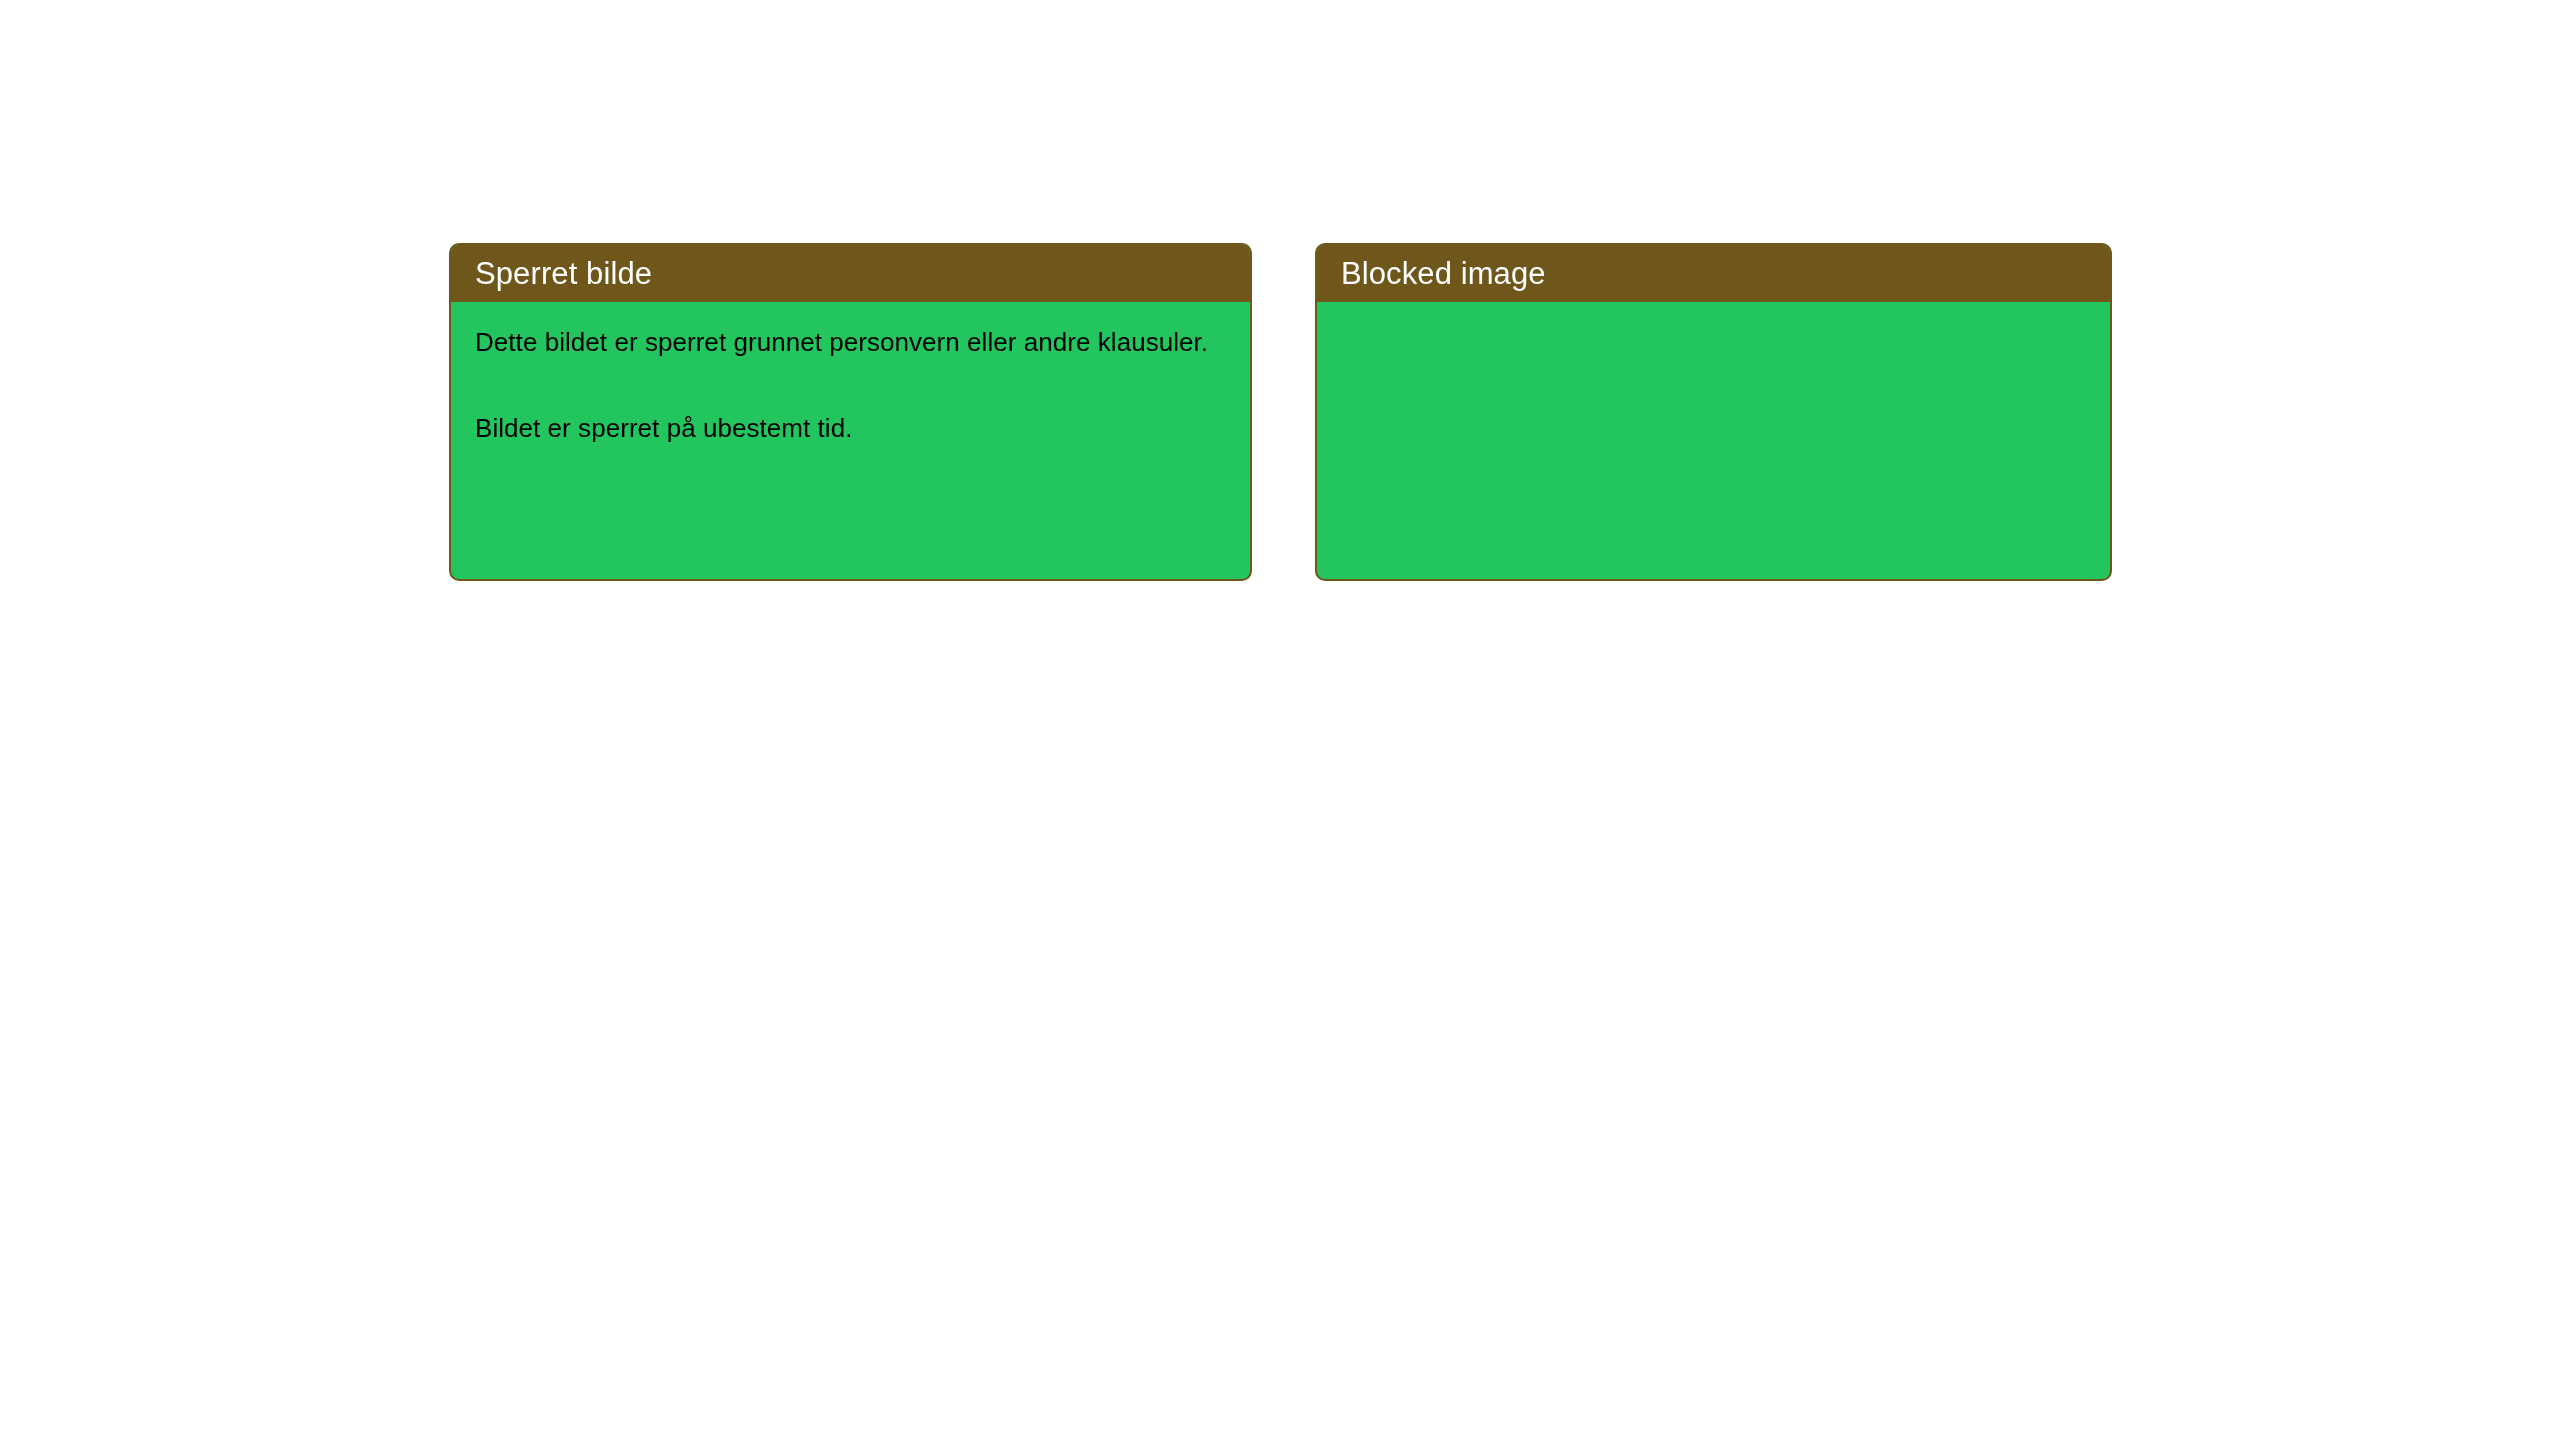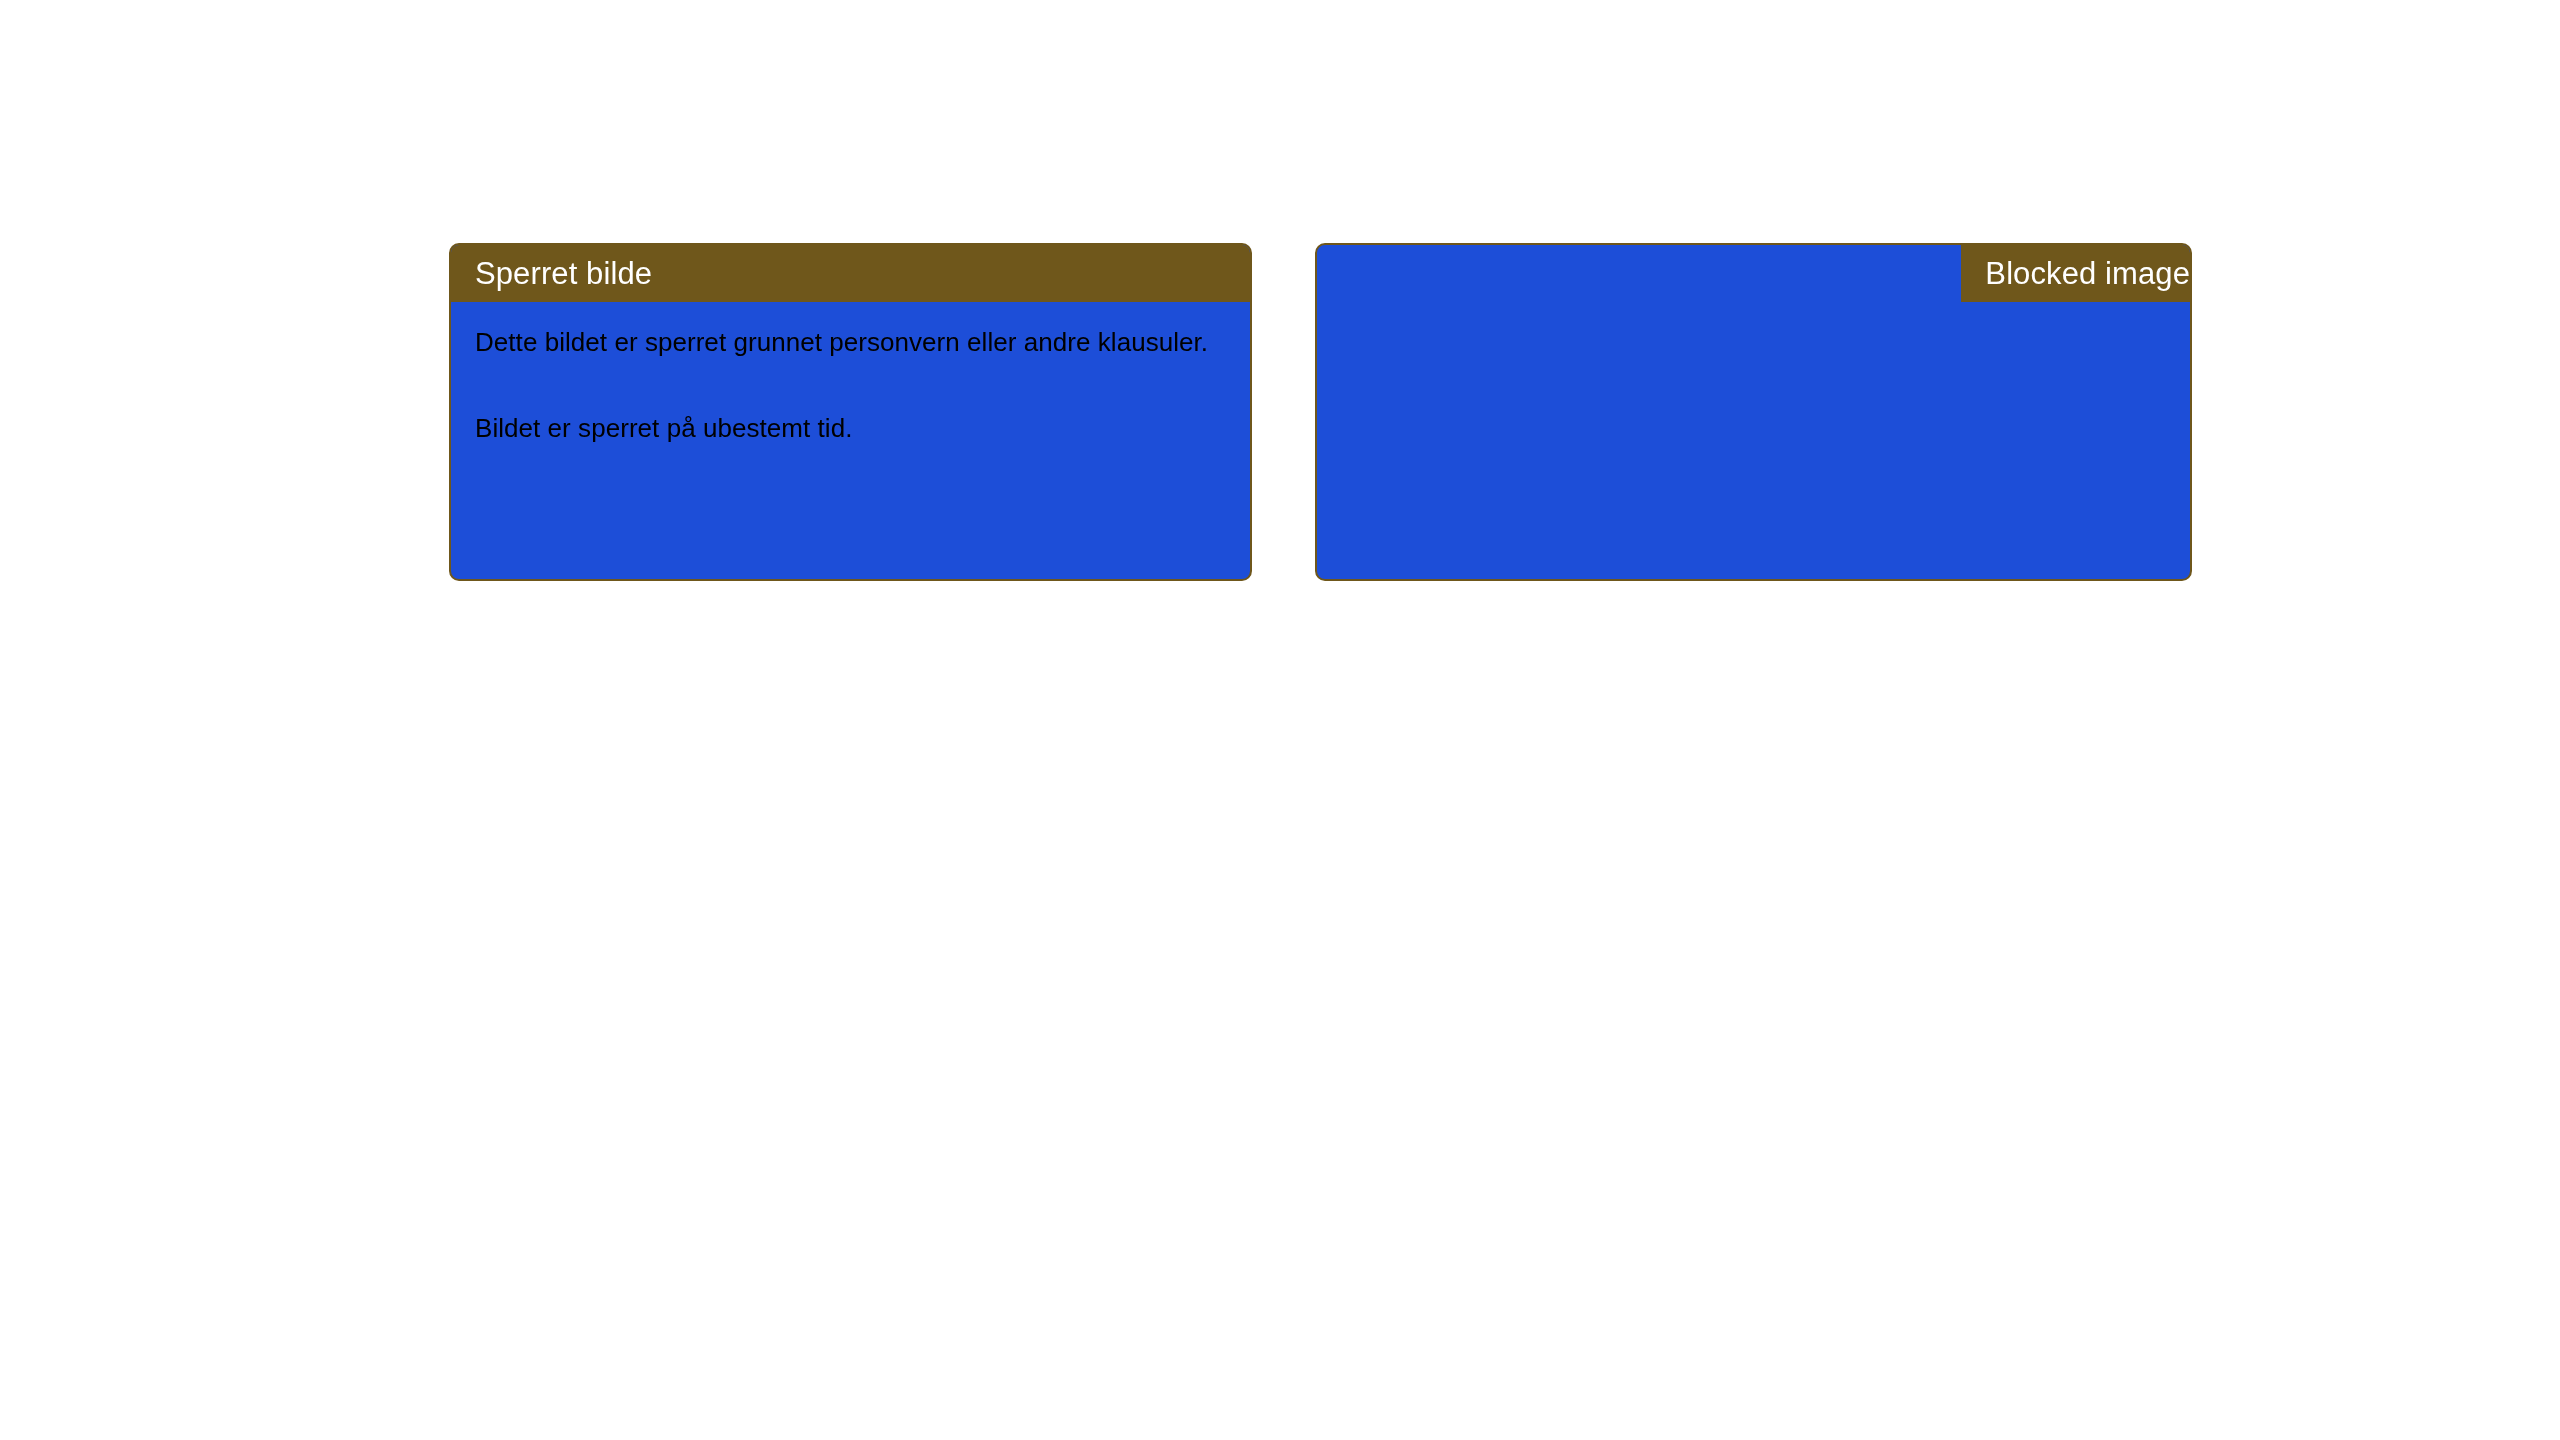--- a/index.html
+++ b/index.html
@@ -19,38 +19,37 @@
     position: absolute;
     left: 449px;
     top: 243px;
     display: flex;
     flex-direction: row;
     align-items: flex-start;
     gap: 63px;
   }
 
   .notice-card {
-    background: #1d4ed8;
+    background: #22c55e;
     border: 2px solid #6f571b;
     border-radius: 10px;
     box-sizing: border-box;
     display: flex;
     flex-direction: column;
     overflow: hidden;
   }
 
   .card-no {
     width: 803px;
     height: 338px;
   }
 
   .card-en {
-    width: 877px;
+    width: 797px;
     height: 338px;
-    align-items: flex-end;
   }
 
   .card-header {
     background: #6f571b;
     color: #ffffff;
     font-size: 31px;
     line-height: 57px;
     height: 57px;
     padding: 0 0 0 24px;
     white-space: nowrap;

